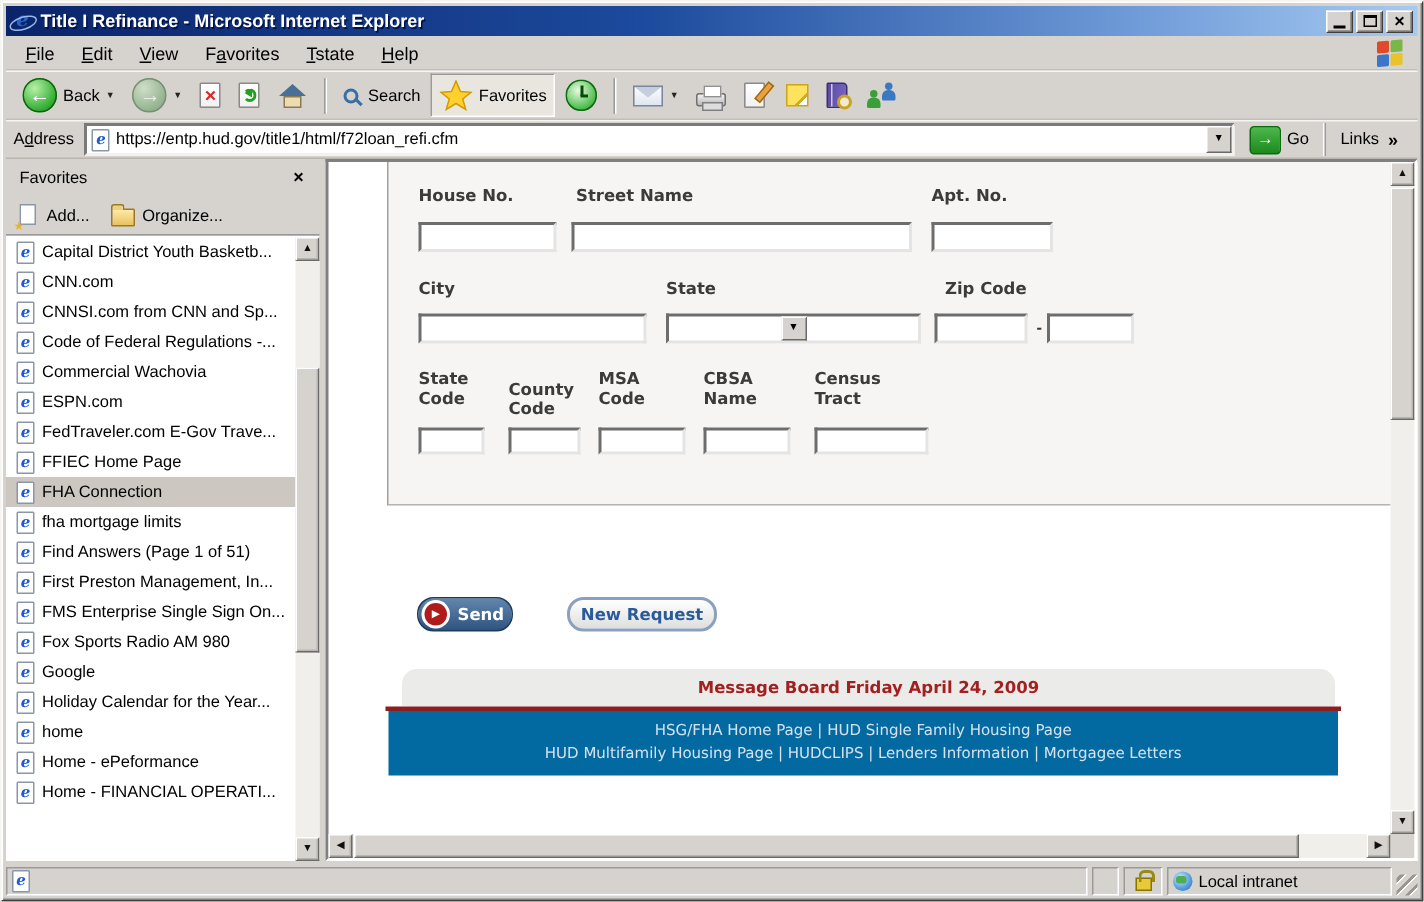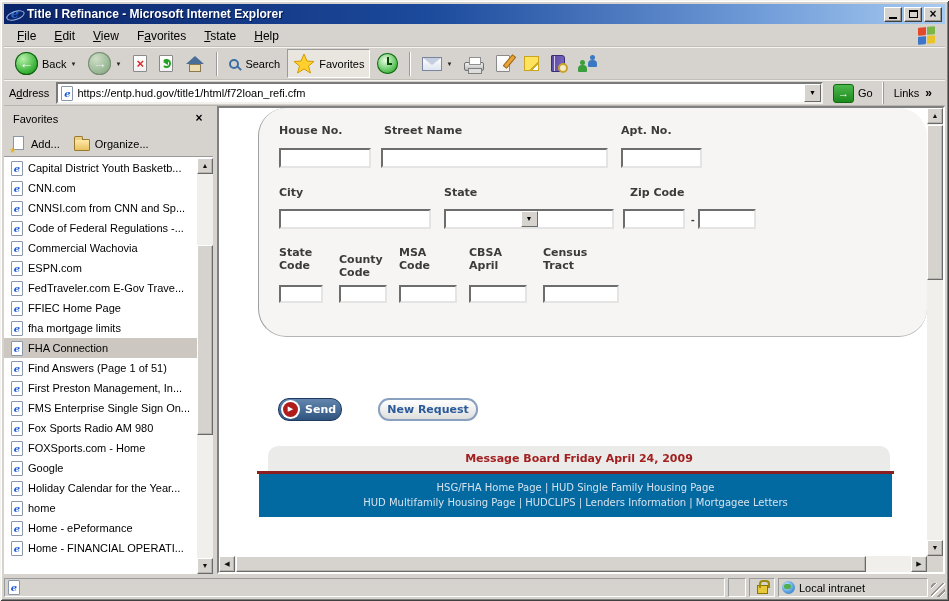--- a/index.html
+++ b/index.html
@@ -165,21 +165,21 @@
   .sb-btn.h { width:16px; height:16px; }
 
   
   .content { position:absolute; left:217px; top:106px; width:728px; height:468px;
     background:#fff; border:2px solid; border-color:#808080 #fff #fff #808080; overflow:hidden; }
   .vscroll { position:absolute; right:0; top:0; width:16px; height:448px; background:#f1efeb; }
   .hscroll { position:absolute; left:0; bottom:0; height:16px; width:708px; background:#f1efeb; }
   .sb-corner { position:absolute; right:0; bottom:0; width:16px; height:16px; background:#d6d3ce; }
 
   .formpanel { position:absolute; left:39px; top:0; width:669px; height:229px;
-    background:#f6f5f3; border-left:1px solid #a0a0a0; border-bottom:1px solid #b4b4b4;border-radius:28px; }
+    background:#f6f5f3; border-left:1px solid #a0a0a0; border-bottom:1px solid #b4b4b4; }
   .flabel { position:absolute; font-family:"DejaVu Sans", sans-serif; font-weight:bold;
     font-size:11px; color:#3b3b3b; line-height:13px; }
   .tb { position:absolute; height:20px; background:#fff; border:2px solid;
     border-color:#6d6d6d #e4e4e4 #e4e4e4 #6d6d6d; font:11px "Liberation Sans", sans-serif; padding:0 2px; }
   .tb.small { height:18px; }
   .state-select { position:absolute; height:20px; background:#fff; border:2px solid;
     border-color:#6d6d6d #e4e4e4 #e4e4e4 #6d6d6d; display:flex; align-items:center; }
   .sel-text { flex:1; padding-left:3px; white-space:nowrap; overflow:hidden; font-size:11px; }
   .sel-dd { width:17px; height:16px; background:#d6d3ce; border:1px solid;
     border-color:#fff #6a6a6a #6a6a6a #fff; text-align:center; font-size:7px; line-height:14px; flex:none; }
@@ -384,47 +384,43 @@
           <span>ESPN.com</span>
         </div>
       <div class="fav-item">
           <span class="doc-e"></span>
           <span>FedTraveler.com E-Gov Trave...</span>
         </div>
       <div class="fav-item">
           <span class="doc-e"></span>
           <span>FFIEC Home Page</span>
         </div>
+      <div class="fav-item sel">
+          <span class="doc-e"></span>
+          <span>FHA Connection</span>
+        </div>
       <div class="fav-item">
           <span class="doc-e"></span>
           <span>fha mortgage limits</span>
         </div>
-      <div class="fav-item sel">
-          <span class="doc-e"></span>
-          <span>FHA Connection</span>
-        </div>
       <div class="fav-item">
           <span class="doc-e"></span>
           <span>Find Answers (Page 1 of 51)</span>
         </div>
       <div class="fav-item">
           <span class="doc-e"></span>
           <span>First Preston Management, In...</span>
         </div>
       <div class="fav-item">
           <span class="doc-e"></span>
           <span>FMS Enterprise Single Sign On...</span>
         </div>
       <div class="fav-item">
           <span class="doc-e"></span>
           <span>Fox Sports Radio AM 980</span>
-        </div>
-      <div class="fav-item">
-          <span class="doc-e"></span>
-          <span>FOXSports.com - Home</span>
         </div>
       <div class="fav-item">
           <span class="doc-e"></span>
           <span>Google</span>
         </div>
       <div class="fav-item">
           <span class="doc-e"></span>
           <span>Holiday Calendar for the Year...</span>
         </div>
       <div class="fav-item">
@@ -465,21 +461,21 @@
         <span class="sel-text">--- Please Select state ---</span>
         <span class="sel-dd">▼</span>
       </span>
       <input class="tb" style="left: 364px; top: 101px; width: 62px;" value="">
       <span class="zip-dash" style="left:432px; top:105px;">-</span>
       <input class="tb" style="left: 439px; top: 101px; width: 58px;" value="">
 
       <span class="flabel" style="left:20px; top:138px; width:42px;">State Code</span>
       <span class="flabel" style="left:80px; top:145px; width:48px;">County Code</span>
       <span class="flabel" style="left:140px; top:138px; width:36px;">MSA Code</span>
-      <span class="flabel" style="left:210px; top:138px; width:40px;">CBSA April</span>
+      <span class="flabel" style="left:210px; top:138px; width:40px;">CBSA Name</span>
       <span class="flabel" style="left:284px; top:138px; width:50px;">Census Tract</span>
       <input class="tb small" style="left: 20px; top: 177px; width: 44px;" value="">
       <input class="tb small" style="left: 80px; top: 177px; width: 48px;" value="">
       <input class="tb small" style="left: 140px; top: 177px; width: 58px;" value="">
       <input class="tb small" style="left: 210px; top: 177px; width: 58px;" value="">
       <input class="tb small" style="left: 284px; top: 177px; width: 76px;" value="">
     </div>
 
     <div class="send-btn">
       <span class="send-ico">

